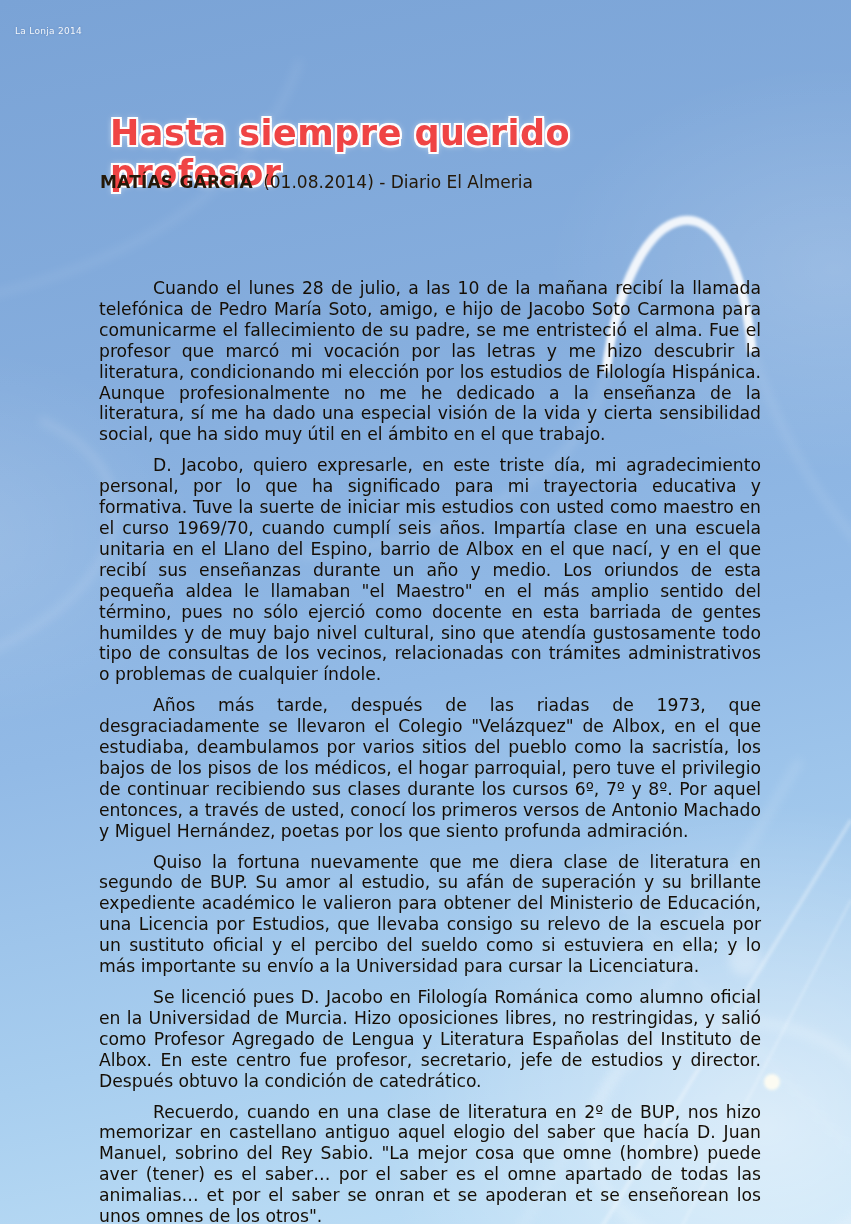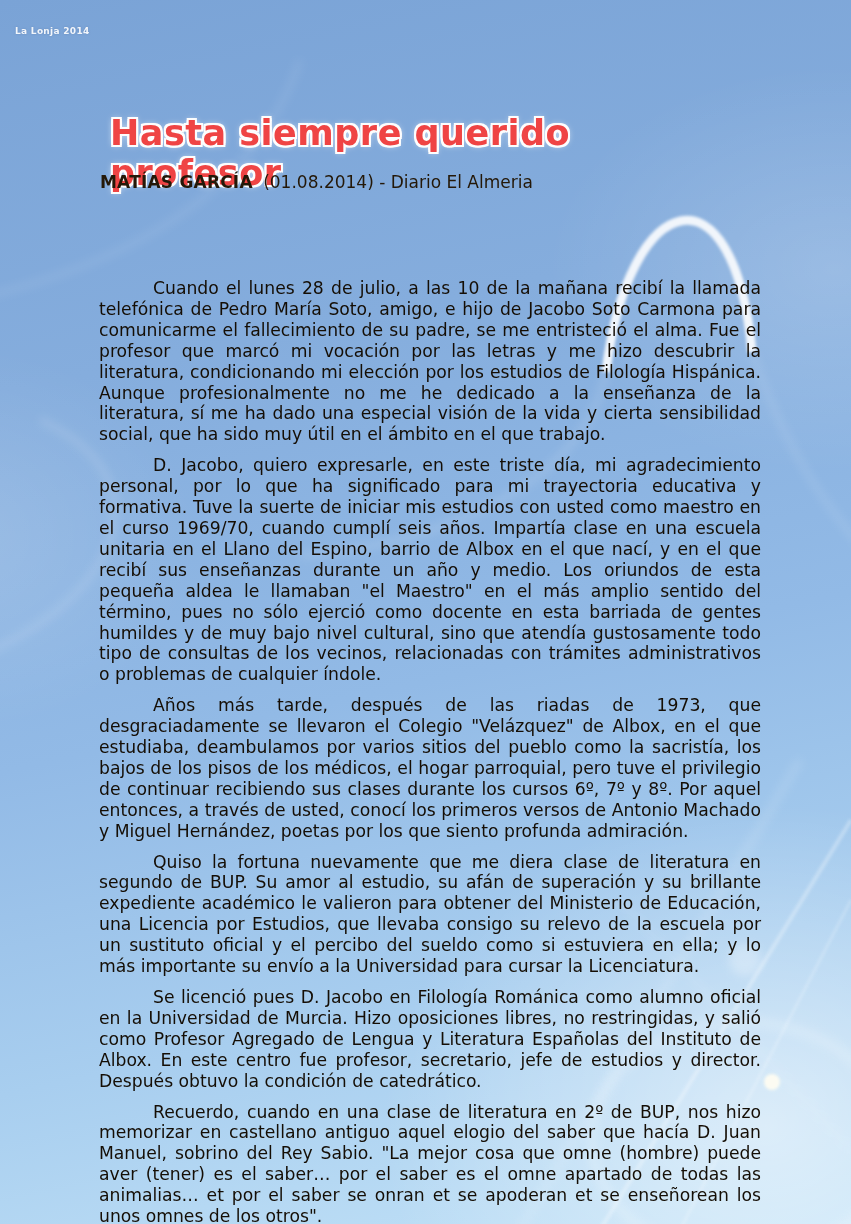--- a/index.html
+++ b/index.html
@@ -14,21 +14,21 @@
       radial-gradient(ellipse 620px 520px at 90% 92%, rgba(255,255,255,0.50), rgba(255,255,255,0) 62%),
       radial-gradient(ellipse 480px 340px at 98% 22%, rgba(255,255,255,0.16), rgba(255,255,255,0) 60%),
       radial-gradient(ellipse 400px 320px at -5% 44%, rgba(255,255,255,0.14), rgba(255,255,255,0) 60%),
       linear-gradient(168deg, #7aa3d6 0%, #85addd 28%, #92bae6 55%, #a8ceef 78%, #c2e2f7 100%);
   }
   .streaks { position: absolute; left: 0; top: 0; z-index: 1; pointer-events: none; }
   .content { position: absolute; inset: 0; z-index: 2; }
 
   .corner-label {
     position: absolute; left: 15px; top: 26px;
-    font-size: 9px; font-weight: bold; color: #f2f6fb;
+    font-size: 9px; font-weight: normal; color: #f2f6fb;
     letter-spacing: 0.3px; text-shadow: 0 0 2px rgba(90,120,170,0.6);
   }
   .title {
     position: absolute; left: 110px; top: 90px; width: 620px;
     font-size: 35px; font-weight: bold; letter-spacing: 0.5px;
     color: #ef4444;
     text-shadow:
       -2px -2px 0 #fdfdfd, 2px -2px 0 #fdfdfd, -2px 2px 0 #fdfdfd, 2px 2px 0 #fdfdfd,
       -2px 0 0 #fdfdfd, 2px 0 0 #fdfdfd, 0 -2px 0 #fdfdfd, 0 2px 0 #fdfdfd,
       0 0 7px rgba(255,255,255,0.85);

